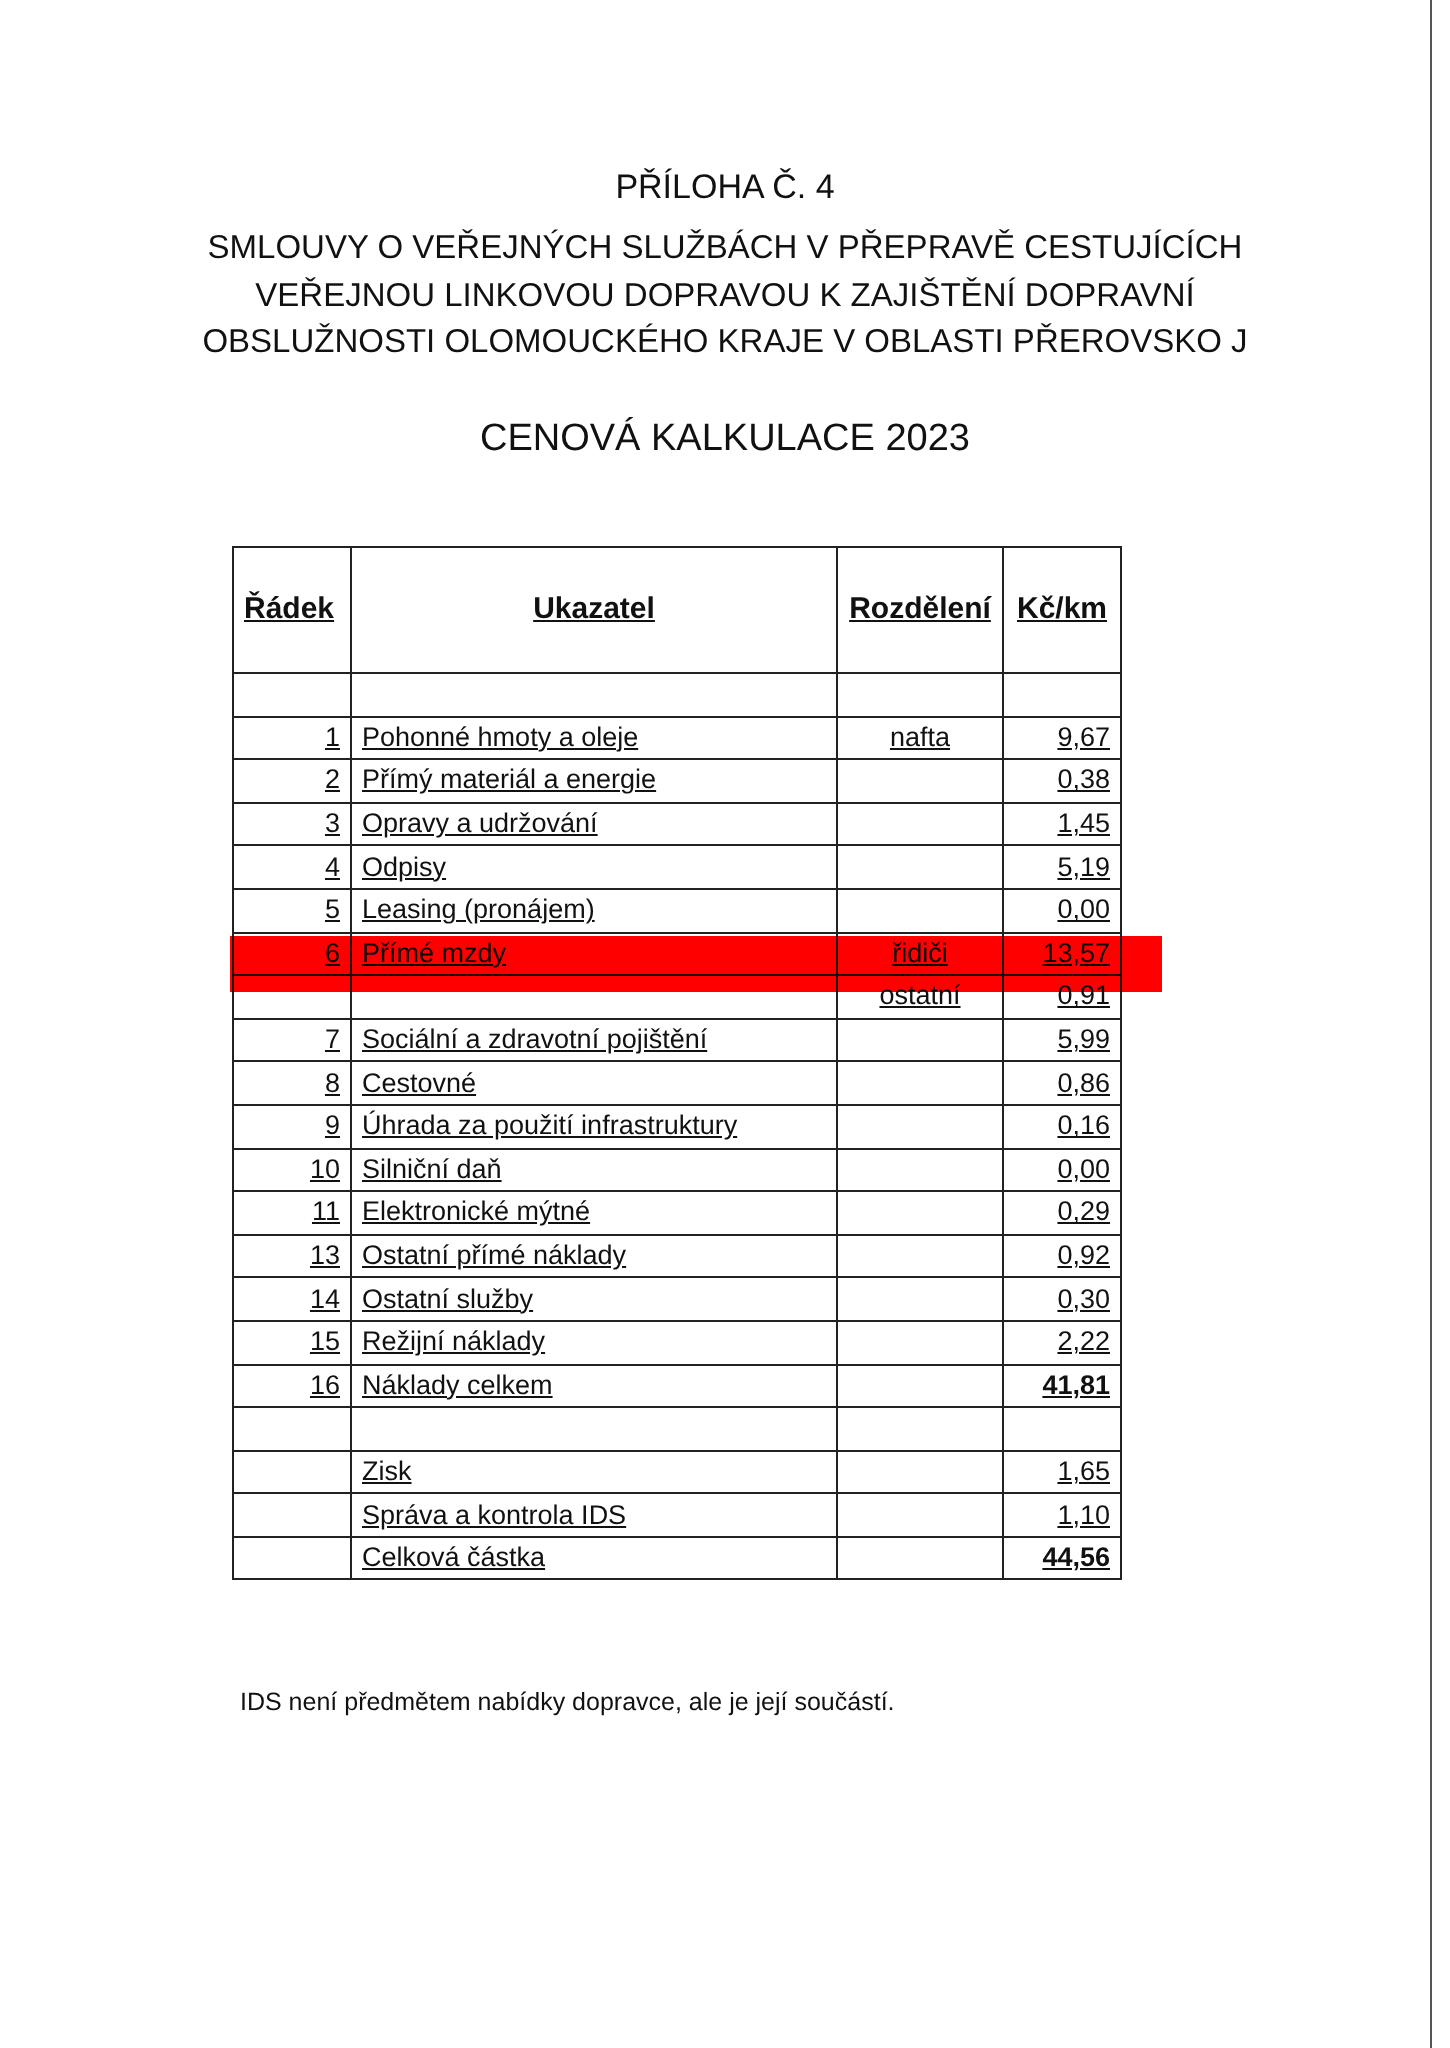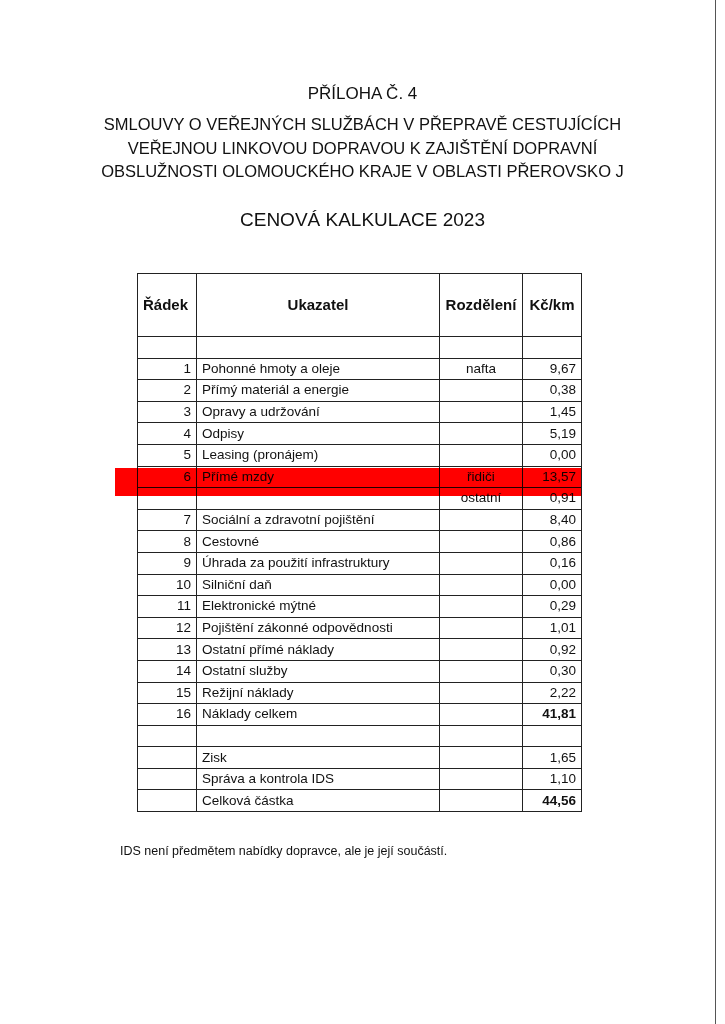--- a/index.html
+++ b/index.html
@@ -3,22 +3,22 @@
 <meta charset="utf-8">
 <style>
   html, body { margin:0; padding:0; }
   body { width:725px; height:1024px; background:#ffffff; position:relative; overflow:hidden;
          font-family:"Liberation Sans", sans-serif; color:#111; }
   .scan-edge { position:absolute; left:715px; top:0; width:1px; height:1024px; background:#555; }
   .title { position:absolute; left:0; width:725px; text-align:center; font-weight:normal; color:#111; }
   .t1 { top:84px; font-size:17px; }
   .t2 { top:113px; font-size:16.5px; line-height:23.5px; }
   .t3 { top:209px; font-size:19px; }
-  table.calc { position:absolute; left:137px; top:273px; border-collapse:collapse;
-               font-size:13.5px; table-layout:fixed; }
+  table.calc { position:absolute; left:116px; top:273px; border-collapse:collapse;
+               font-size:13.5px; table-layout:fixed;text-decoration:underline; }
   table.calc td, table.calc th { border:1.3px solid #222; padding:0 5px; height:20.6px; line-height:20px;
                white-space:nowrap; overflow:hidden; }
   table.calc th { height:62px; font-size:15px; font-weight:bold; }
   .c1 { width:48px; text-align:right; }
   .c2 { width:232px; text-align:left; }
   .c3 { width:72px; text-align:center; }
   .c4 { width:48px; text-align:right; }
   th.c1 { text-align:left; padding-left:4px; }
   th.c2, th.c3, th.c4 { text-align:center; }
   td.c4 { padding-right:8px; }
@@ -95,21 +95,21 @@
       <tr>
         <td class="c1"></td>
         <td class="c2"></td>
         <td class="c3">ostatní</td>
         <td class="c4">0,91</td>
       </tr>
       <tr>
         <td class="c1">7</td>
         <td class="c2">Sociální a zdravotní pojištění</td>
         <td class="c3"></td>
-        <td class="c4">8,40</td>
+        <td class="c4">5,99</td>
       </tr>
       <tr>
         <td class="c1">8</td>
         <td class="c2">Cestovné</td>
         <td class="c3"></td>
         <td class="c4">0,86</td>
       </tr>
       <tr>
         <td class="c1">9</td>
         <td class="c2">Úhrada za použití infrastruktury</td>
@@ -120,26 +120,20 @@
         <td class="c1">10</td>
         <td class="c2">Silniční daň</td>
         <td class="c3"></td>
         <td class="c4">0,00</td>
       </tr>
       <tr>
         <td class="c1">11</td>
         <td class="c2">Elektronické mýtné</td>
         <td class="c3"></td>
         <td class="c4">0,29</td>
-      </tr>
-      <tr>
-        <td class="c1">12</td>
-        <td class="c2">Pojištění zákonné odpovědnosti</td>
-        <td class="c3"></td>
-        <td class="c4">1,01</td>
       </tr>
       <tr>
         <td class="c1">13</td>
         <td class="c2">Ostatní přímé náklady</td>
         <td class="c3"></td>
         <td class="c4">0,92</td>
       </tr>
       <tr>
         <td class="c1">14</td>
         <td class="c2">Ostatní služby</td>

